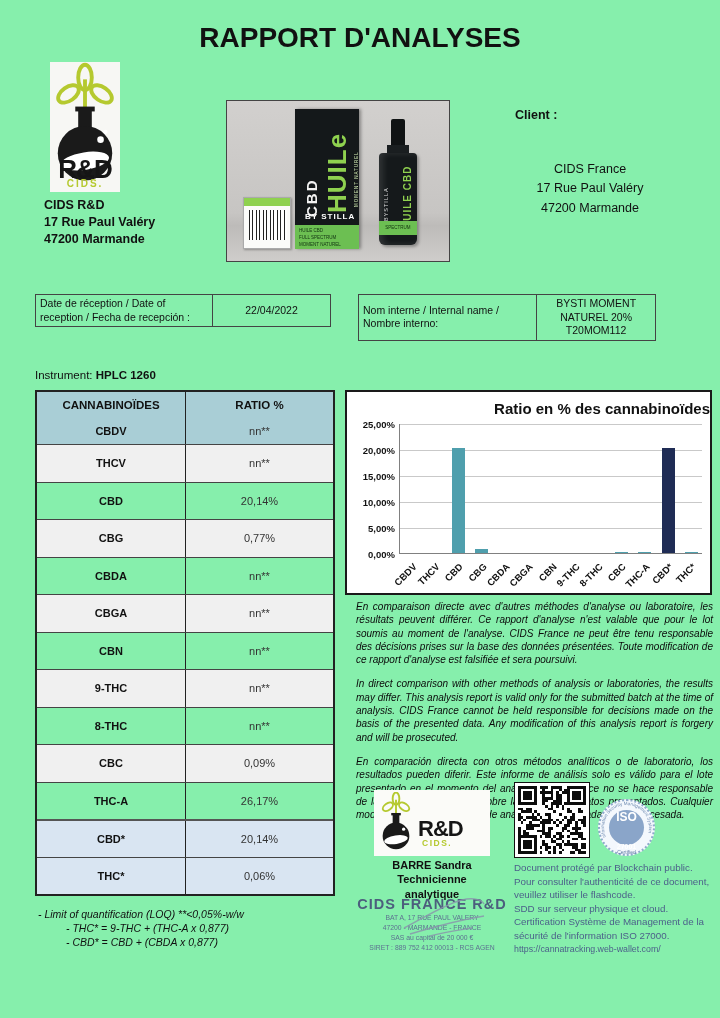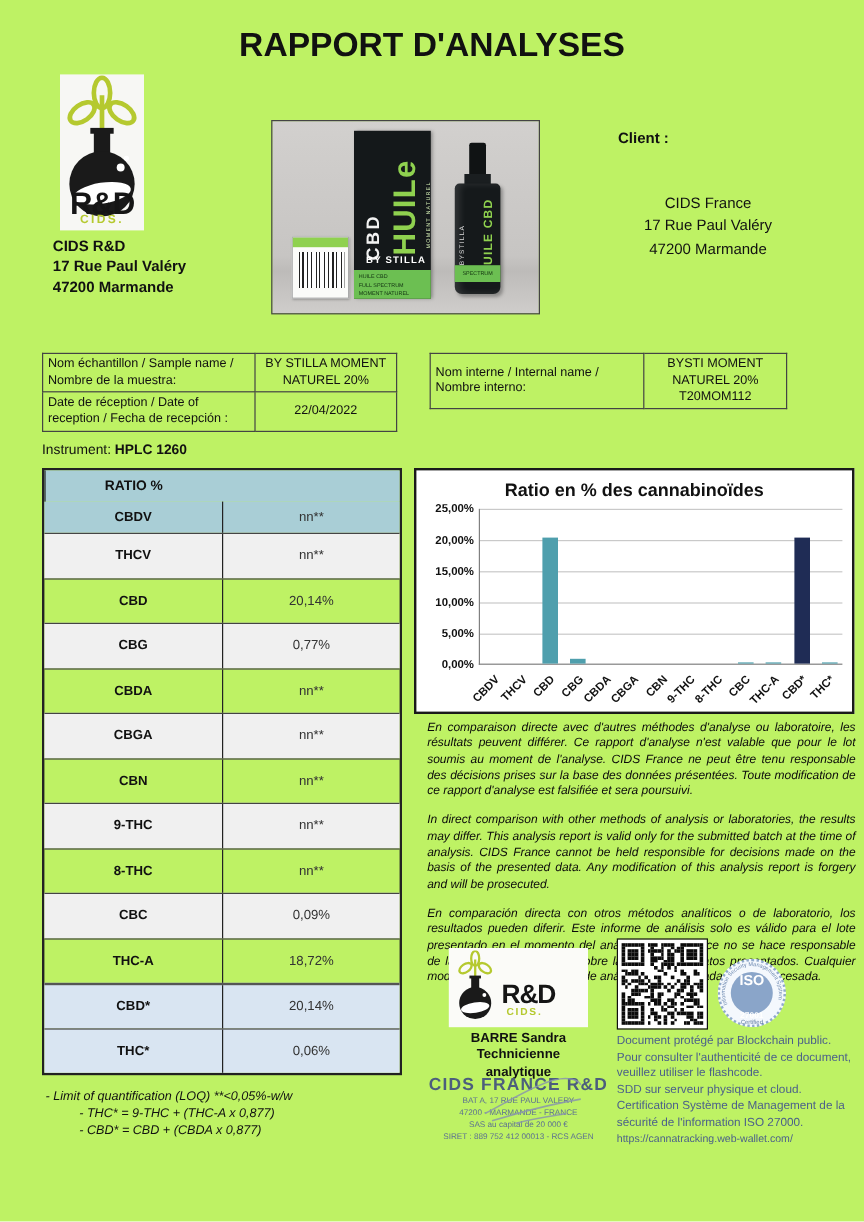--- a/index.html
+++ b/index.html
@@ -1,18 +1,18 @@
 <!DOCTYPE html>
 <html><head>
 <meta charset="utf-8">
 <style>
   * { margin:0; padding:0; box-sizing:border-box; }
   html,body { background:#ffffff; }
   body { font-family:"Liberation Sans", sans-serif; color:#111; }
-  .page { position:relative; width:720px; height:1018px; background:#bef264; overflow:hidden; margin:0 auto; }
+  .page { position:relative; width:720px; height:1018px; background:#86efac; overflow:hidden; margin:0 auto; }
   .prewrap { white-space:pre-line; }
 
   
   .doc-title { position:absolute; top:22px; left:0; width:720px; text-align:center;
     font-size:28px; font-weight:bold; letter-spacing:0px; color:#111; }
   .logo-box { position:absolute; left:50px; top:62px; width:70px; height:130px; background:#f7f7f4; }
   .logo-box svg { position:absolute; left:0; top:0; }
   .logo-rd { position:absolute; left:0px; top:92px; width:70px; text-align:center; font-size:26px; font-weight:bold; color:#151515; letter-spacing:-1px; }
   .logo-cids { position:absolute; left:0px; top:116px; width:70px; text-align:center; font-size:10px; font-weight:bold; color:#b5c92f; letter-spacing:2px; }
   .lab-address { position:absolute; left:44px; top:197px; font-size:12.5px; font-weight:bold; line-height:1.35; }
@@ -74,21 +74,21 @@
   .crow.alt { background:#f0f0f0; }
   .crow.hl { background:#d9e5f2; }
   .crow.hl-first { border-top:2.5px solid #555; }
   .cratio { color:#333; }
 
   .footnotes { position:absolute; left:38px; top:908px; font-size:10.5px; font-style:italic; color:#111; line-height:1.32; }
   .footnotes .fline.indent { padding-left:28px; }
 
   
   .chart-box { position:absolute; left:345px; top:390px; width:367px; height:205px; border:2px solid #1a1a1a; background:#fff; }
-  .chart-title { position:absolute; top:8px; left:0; width:100%; text-align:center; font-size:15px; font-weight:bold; }
+  .chart-title { position:absolute; top:8px; left:0; width:100%; text-align:right; font-size:15px; font-weight:bold; }
   .plot { position:absolute; left:52px; top:32px; width:303px; height:130px; border-left:1px solid #808080; border-bottom:1px solid #808080; }
   .gline { position:absolute; left:0; width:100%; height:1px; background:#c9c9c9; }
   .ylab { position:absolute; text-align:right; width:44px; font-size:9.5px; font-weight:bold; color:#111; }
   .bar { position:absolute; bottom:0; }
   .xlab { position:absolute; width:58px; text-align:right; font-size:9.5px; font-weight:bold; color:#111;
     transform:rotate(-45deg); transform-origin:100% 0%; }
 
   
   .paras { position:absolute; left:356px; top:600px; width:357px; font-size:10px; line-height:1.33; text-align:justify; color:#0a0a0a;font-style:italic; }
   .paras p { margin-bottom:11px; }
@@ -177,26 +177,20 @@
     </div>
   </div>
 
   <div class="client-label">Client :</div>
   <div class="client-block prewrap">CIDS France
 17 Rue Paul Valéry
 47200 Marmande</div>
 
   <table class="sample-table left">
     <tbody>
-        <tr>
-      <td class="lbl prewrap">Nom échantillon / Sample name /
-Nombre de la muestra:</td>
-      <td class="val prewrap">BY STILLA MOMENT
-NATUREL 20%</td>
-    </tr>
     <tr>
       <td class="lbl prewrap">Date de réception / Date of
 reception / Fecha de recepción :</td>
       <td class="val prewrap">22/04/2022</td>
     </tr>
   </tbody>
     </table>
   <table class="sample-table right">
     <tbody>
         <tr>
@@ -205,20 +199,21 @@
       <td class="val prewrap">BYSTI MOMENT NATUREL 20%
 T20MOM112</td>
     </tr>
   </tbody>
     </table>
 
   <div class="instrument"><span>Instrument: </span><b>HPLC 1260</b></div>
 
   <div class="ctable">
     <div class="crow hdr">
+      <div>CANNABINOÏDES</div>
       <div>RATIO %</div>
     </div>
     <div id="crows">
         <div class="crow">
           <div class="cname">CBDV</div>
           <div class="cratio">nn**</div>
         </div>
         <div class="crow alt">
           <div class="cname">THCV</div>
           <div class="cratio">nn**</div>
@@ -250,21 +245,21 @@
         <div class="crow">
           <div class="cname">8-THC</div>
           <div class="cratio">nn**</div>
         </div>
         <div class="crow alt">
           <div class="cname">CBC</div>
           <div class="cratio">0,09%</div>
         </div>
         <div class="crow">
           <div class="cname">THC-A</div>
-          <div class="cratio">18,72%</div>
+          <div class="cratio">26,17%</div>
         </div>
         <div class="crow hl hl-first">
           <div class="cname">CBD*</div>
           <div class="cratio">20,14%</div>
         </div>
         <div class="crow hl">
           <div class="cname">THC*</div>
           <div class="cratio">0,06%</div>
         </div>
       </div>

